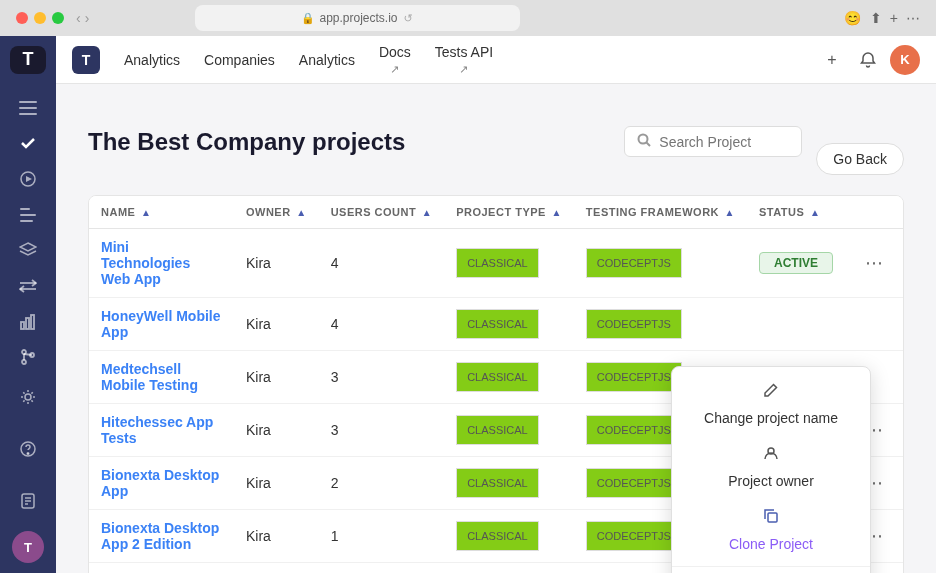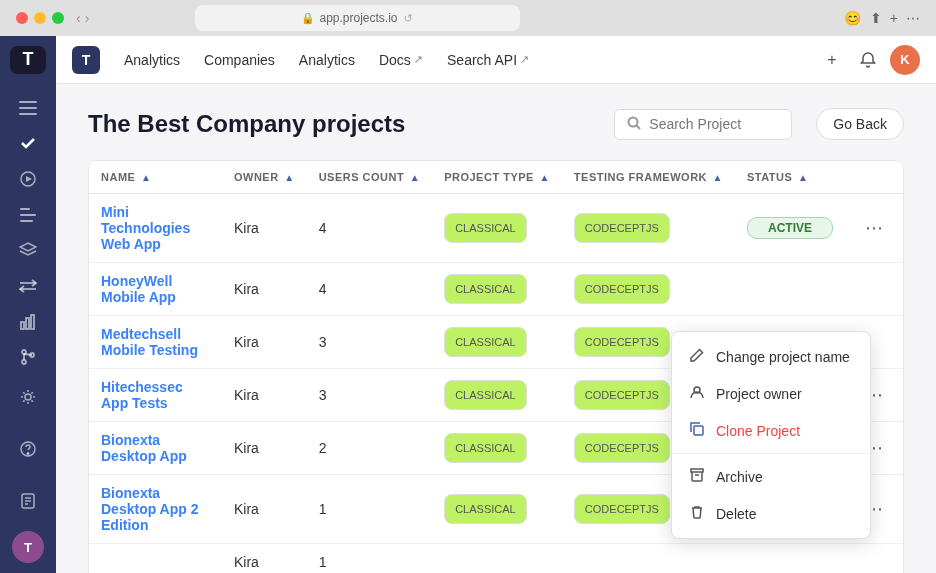--- a/index.html
+++ b/index.html
@@ -15,67 +15,67 @@
     .sidebar-bottom { display: flex; flex-direction: column; align-items: center; gap: 8px; }
     .sidebar-avatar-bottom { width: 32px; height: 32px; background: #8b4b8c; border-radius: 50%; display: flex; align-items: center; justify-content: center; color: white; font-size: 13px; font-weight: 600; }
 
     
     .main { flex: 1; display: flex; flex-direction: column; overflow: hidden; }
 
     
     .topnav { height: 48px; background: white; border-bottom: 1px solid #e5e5e5; display: flex; align-items: center; padding: 0 16px; gap: 8px; }
     .topnav-logo { width: 28px; height: 28px; background: #2d3561; border-radius: 6px; display: flex; align-items: center; justify-content: center; color: white; font-weight: 900; font-size: 14px; margin-right: 8px; }
     .topnav-link { color: #333; font-size: 14px; padding: 4px 8px; cursor: pointer; text-decoration: none; white-space: nowrap; }
-    .topnav-link-ext { display: flex; align-items: center; gap: 3px; }
+    .topnav-link-ext { display: flex; align-items: center; gap: 3px; flex-direction: column; }
     .ext-icon { font-size: 11px; color: #888; }
     .topnav-spacer { flex: 1; }
     .topnav-actions { display: flex; align-items: center; gap: 8px; }
     .topnav-btn { width: 28px; height: 28px; border: none; background: none; cursor: pointer; display: flex; align-items: center; justify-content: center; color: #555; font-size: 16px; }
     .topnav-avatar { width: 30px; height: 30px; background: #e8704a; border-radius: 50%; display: flex; align-items: center; justify-content: center; color: white; font-size: 13px; font-weight: 600; cursor: pointer; }
 
     
     .traffic { display: flex; gap: 6px; align-items: center; margin-right: 12px; }
     .tl { width: 12px; height: 12px; border-radius: 50%; }
     .tl-red { background: #ff5f57; }
     .tl-yellow { background: #ffbd2e; }
     .tl-green { background: #28ca41; }
     .nav-arrows { display: flex; gap: 4px; color: #999; margin-right: 8px; }
     .nav-arrow { font-size: 14px; cursor: pointer; }
     .url-bar { flex: 1; background: #f2f2f2; border-radius: 8px; height: 26px; display: flex; align-items: center; justify-content: center; font-size: 12px; color: #666; max-width: 400px; }
 
     
     .content { flex: 1; overflow-y: auto; padding: 24px 32px; position: relative; }
     .page-header { display: flex; align-items: center; justify-content: space-between; margin-bottom: 20px; }
     .page-title { font-size: 24px; font-weight: 700; color: #1a1a2e; }
-    .header-actions { display: flex; align-items: center; gap: 24px; justify-content: space-between; }
+    .header-actions { display: flex; align-items: center; gap: 14px; justify-content: space-between; }
     .search-box { display: flex; align-items: center; border: 1px solid #ddd; border-radius: 6px; padding: 6px 12px; gap: 8px; background: white; }
     .search-icon { color: #999; font-size: 14px; }
     .search-input { border: none; outline: none; font-size: 14px; color: #333; width: 130px; background: transparent; }
-    .go-back-btn { background: white; border: 1px solid #ddd; border-radius: 16px; padding: 7px 16px; font-size: 14px; font-weight: 500; color: #333; cursor: pointer; }
+    .go-back-btn { background: white; border: 1px solid #ddd; border-radius: 16px; padding: 7px 16px; font-size: 14px; font-weight: 500; color: #333; cursor: pointer; margin-top: 35px; }
 
     
     .table-wrap { background: white; border-radius: 8px; border: 1px solid #e5e5e5; overflow: hidden; position: relative; }
     table { width: 100%; border-collapse: collapse; }
     thead { background: white; }
     th { padding: 10px 12px; text-align: left; font-size: 11px; font-weight: 600; color: #666; text-transform: uppercase; letter-spacing: 0.5px; border-bottom: 1px solid #e5e5e5; white-space: nowrap; }
     th .sort-arrow { color: #4a5db0; font-size: 10px; margin-left: 2px; }
     td { padding: 10px 12px; font-size: 14px; color: #333; border-bottom: 1px solid #f0f0f0; vertical-align: middle; }
     tr:last-child td { border-bottom: none; }
 
     .project-name { font-weight: 600; color: #3b82f6; }
-    .badge { display: inline-block; padding: 8px 10px; border-radius: 8px; font-size: 11px; font-weight: 500; border: 1px solid #ddd; color: #555; background: #bef264; }
-    .status-badge { display: inline-block; padding: 3px 20px; border-radius: 10px; font-size: 12px; font-weight: 600; }
+    .badge { display: inline-block; padding: 8px 10px; border-radius: 0; font-size: 11px; font-weight: 500; border: 1px solid #ddd; color: #555; background: #84cc16; }
+    .status-badge { display: inline-block; padding: 3px 14px; border-radius: 4px; font-size: 12px; font-weight: 600; }
     .status-active { background: #e8f5e9; color: #2e7d32; border: 1px solid #a5d6a7; }
 
     .dots-btn { background: none; border: none; cursor: pointer; color: #666; font-size: 18px; padding: 2px 8px; border-radius: 4px; line-height: 1; }
 
     
     .context-menu { position: absolute; right: 32px; top: 170px; background: white; border: 1px solid #e0e0e0; border-radius: 8px; box-shadow: 0 4px 20px rgba(0,0,0,0.15); width: 200px; z-index: 100; padding: 6px 0; }
-    .menu-item { display: flex; align-items: center; gap: 10px; padding: 10px 16px; cursor: pointer; font-size: 14px; color: #333; }
-    .menu-item.active-item { color: #ef4444; align-items: flex-end; }
+    .menu-item { display: flex; align-items: center; gap: 10px; padding: 10px 16px; cursor: pointer; font-size: 14px; color: #333; flex-direction: column; }
+    .menu-item.active-item { color: #8b5cf6; }
     .menu-icon { width: 18px; text-align: center; font-size: 14px; }
     .menu-divider { height: 1px; background: #f0f0f0; margin: 4px 0; }
   </style>
 </head>
 <body>
 
 <div style="position:fixed;top:0;left:0;right:0;height:36px;background:#e0e0e0;display:flex;align-items:center;padding:0 16px;gap:0;z-index:200;">
   <div class="traffic">
     <div class="tl tl-red"></div>
     <div class="tl tl-yellow"></div>
@@ -195,21 +195,21 @@
       <span>T</span>
     </div>
     <a class="topnav-link">Analytics</a>
     <a class="topnav-link">Companies</a>
     <a class="topnav-link">Analytics</a>
     <a class="topnav-link topnav-link-ext">
       <span>Docs</span>
       <span class="ext-icon">↗</span>
     </a>
     <a class="topnav-link topnav-link-ext">
-      <span>Search API</span>
+      <span>Tests API</span>
       <span class="ext-icon">↗</span>
     </a>
     <div class="topnav-spacer"></div>
     <div class="topnav-actions">
       <button class="topnav-btn">+</button>
       <button class="topnav-btn">
         <svg width="16" height="16" viewBox="0 0 16 16" fill="none" stroke="#555" stroke-width="1.5">
               <path d="M8 1a5 5 0 0 1 5 5v3l1.5 2h-13L3 9V6a5 5 0 0 1 5-5z"></path>
               <path d="M6.5 13.5c0 .83.67 1.5 1.5 1.5s1.5-.67 1.5-1.5"></path>
             </svg>

